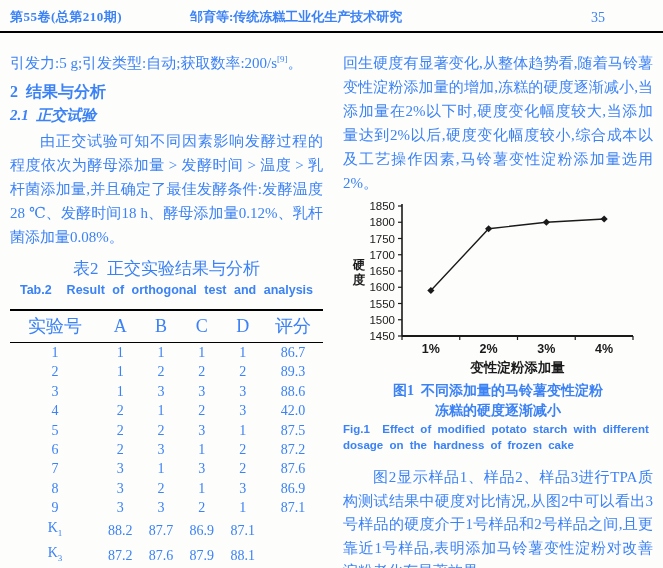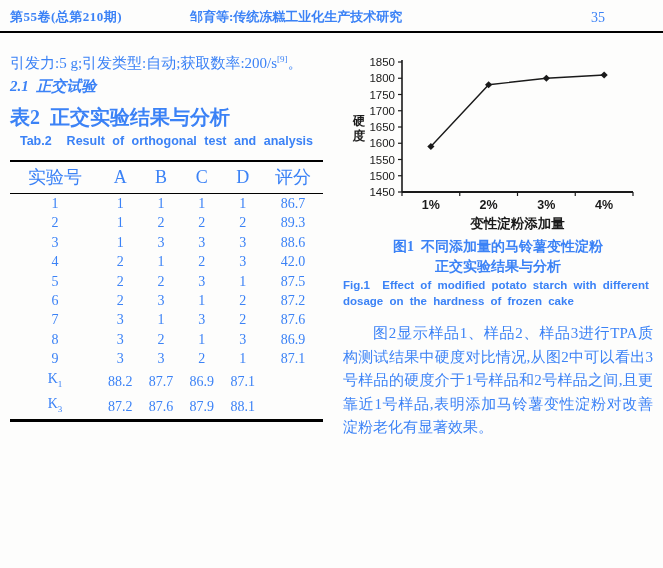--- a/index.html
+++ b/index.html
@@ -23,21 +23,21 @@
   .col-r { flex:1; }
   .p-body {
     font-size:15px; line-height:24px; text-align:justify; font-weight:500;
     text-justify:inter-ideograph;
   }
   .indent { text-indent:2em; }
   .h-sec { font-size:16px; font-weight:bold; margin:7px 0 3px 0; white-space:pre-wrap; }
   .h-sub { font-size:15px; font-weight:bold; font-style:italic; margin:2px 0 4px 0; white-space:pre-wrap; }
   sup.ref { font-size:9px; vertical-align:super; line-height:0; }
   
-  .tbl-title-zh { font-weight:bold; font-size:20px; margin-top:8px; white-space:pre-wrap; }
+  .tbl-title-zh { text-align:center; font-weight:normal; font-size:17px; margin-top:8px; white-space:pre-wrap; }
   .tbl-title-en {
     text-align:center; font-weight:bold; font-size:12.5px; margin:3px 0 12px 0;
     font-family:"Liberation Sans","DejaVu Sans",sans-serif; word-spacing:4px; white-space:pre-wrap;
   }
   table.orth {
     width:100%; border-collapse:collapse; font-size:14px;
     border-top:2px solid #000; border-bottom:3px solid #000;
   }
   table.orth th {
     font-weight:normal; border-bottom:1.5px solid #000; padding:3px 0 4px 0;
@@ -64,22 +64,24 @@
     <span class="issue">第55卷(总第210期)</span>
     <span class="running">邹育等:传统冻糕工业化生产技术研究</span>
     <span class="pageno">35</span>
   </div>
 
   <div class="main">
 
     <div class="col-l">
       <p class="p-body"><span>引发力:5 g;引发类型:自动;获取数率:200/s</span><sup class="ref">[9]</sup><span>。</span></p>
 
+      <div class="h-sec">2  结果与分析</div>
       <div class="h-sub">2.1  正交试验</div>
 
+      <p class="p-body indent">由正交试验可知不同因素影响发酵过程的程度依次为酵母添加量 &gt; 发酵时间 &gt; 温度 &gt; 乳杆菌添加量,并且确定了最佳发酵条件:发酵温度28 ℃、发酵时间18 h、酵母添加量0.12%、乳杆菌添加量0.08%。</p>
 
       <div class="tbl-title-zh">表2  正交实验结果与分析</div>
       <div class="tbl-title-en">Tab.2  Result of orthogonal test and analysis</div>
 
       <table class="orth">
         <thead>
           <tr id="tbl-head-row">
               <th>实验号</th>
               <th>A</th>
               <th>B</th>
@@ -175,20 +177,21 @@
               <td>87.6</td>
               <td>87.9</td>
               <td>88.1</td>
               <td></td>
             </tr>
           </tbody>
       </table>
     </div>
 
     <div class="col-r">
+      <p class="p-body">回生硬度有显著变化,从整体趋势看,随着马铃薯变性淀粉添加量的增加,冻糕的硬度逐渐减小,当添加量在2%以下时,硬度变化幅度较大,当添加量达到2%以后,硬度变化幅度较小,综合成本以及工艺操作因素,马铃薯变性淀粉添加量选用2%。</p>
 
       <div class="chart-wrap">
         <svg id="chart-svg" width="308" height="174" viewBox="0 0 308 174">
             <line x1="53" y1="135" x2="57" y2="135" stroke="#1a1a1a" stroke-width="1.2"></line>
             <text x="50" y="139" text-anchor="end" font-size="11.5" font-family="&quot;Liberation Sans&quot;,&quot;DejaVu Sans&quot;,sans-serif">1450</text>
             <line x1="53" y1="118.75" x2="57" y2="118.75" stroke="#1a1a1a" stroke-width="1.2"></line>
             <text x="50" y="122.75" text-anchor="end" font-size="11.5" font-family="&quot;Liberation Sans&quot;,&quot;DejaVu Sans&quot;,sans-serif">1500</text>
             <line x1="53" y1="102.5" x2="57" y2="102.5" stroke="#1a1a1a" stroke-width="1.2"></line>
             <text x="50" y="106.5" text-anchor="end" font-size="11.5" font-family="&quot;Liberation Sans&quot;,&quot;DejaVu Sans&quot;,sans-serif">1550</text>
             <line x1="53" y1="86.25" x2="57" y2="86.25" stroke="#1a1a1a" stroke-width="1.2"></line>
@@ -219,21 +222,21 @@
             <path d="M 143.625 24.15 L 147.225 27.75 L 143.625 31.35 L 140.025 27.75 Z" fill="#1a1a1a"></path>
             <path d="M 201.375 17.65 L 204.975 21.25 L 201.375 24.85 L 197.775 21.25 Z" fill="#1a1a1a"></path>
             <path d="M 259.125 14.4 L 262.725 18 L 259.125 21.6 L 255.525 18 Z" fill="#1a1a1a"></path>
             <text x="14" y="68" text-anchor="middle" font-size="12.5" font-weight="bold">硬</text>
             <text x="14" y="83" text-anchor="middle" font-size="12.5" font-weight="bold">度</text>
             <text x="172.5" y="171" text-anchor="middle" font-size="13.5" font-weight="bold">变性淀粉添加量</text>
           </svg>
       </div>
 
       <div class="fig-cap-zh">图1  不同添加量的马铃薯变性淀粉</div>
-      <div class="fig-cap-zh">正交实验结果与分析</div>
+      <div class="fig-cap-zh">冻糕的硬度逐渐减小</div>
       <div class="fig-cap-en">Fig.1  Effect of modified potato starch with different</div>
       <div class="fig-cap-en">dosage on the hardness of frozen cake</div>
 
       <p class="p-body indent p-tpa">图2显示样品1、样品2、样品3进行TPA质构测试结果中硬度对比情况,从图2中可以看出3号样品的硬度介于1号样品和2号样品之间,且更靠近1号样品,表明添加马铃薯变性淀粉对改善淀粉老化有显著效果。</p>
     </div>
 
   </div>
 </div>
 
 </body></html>

